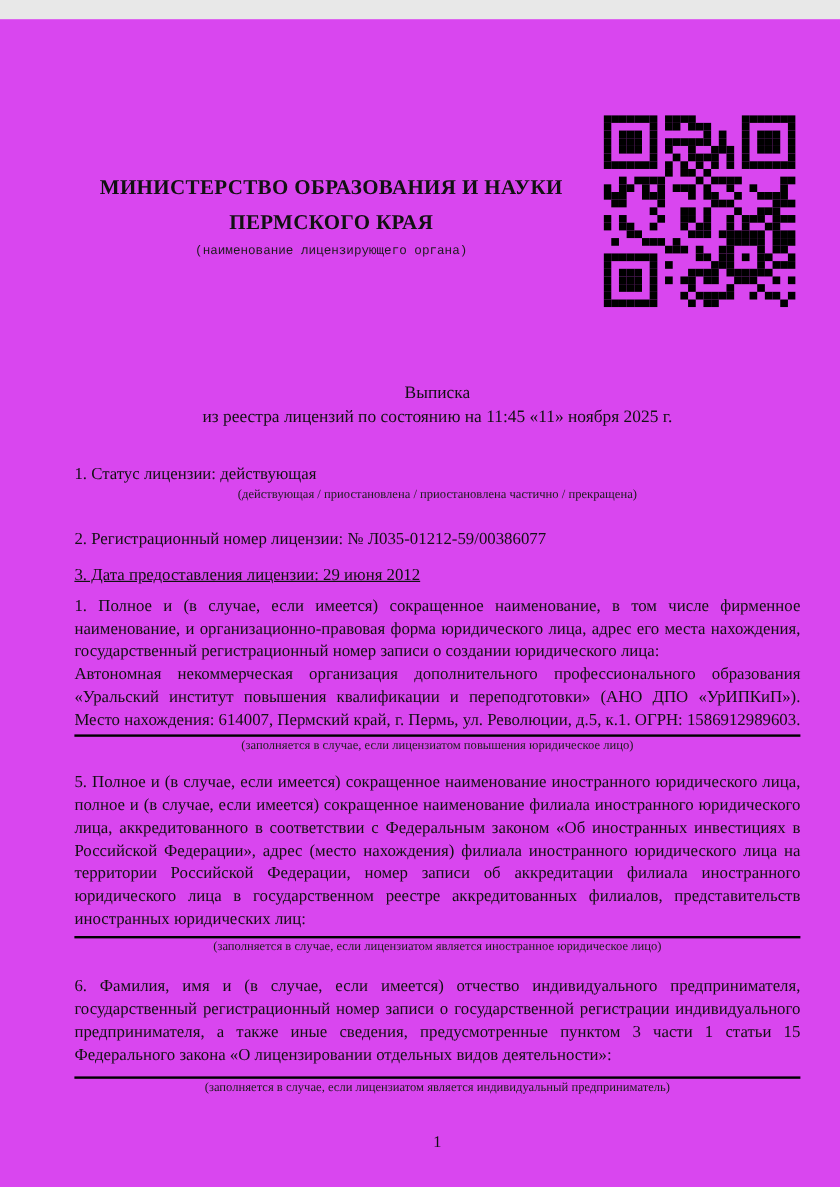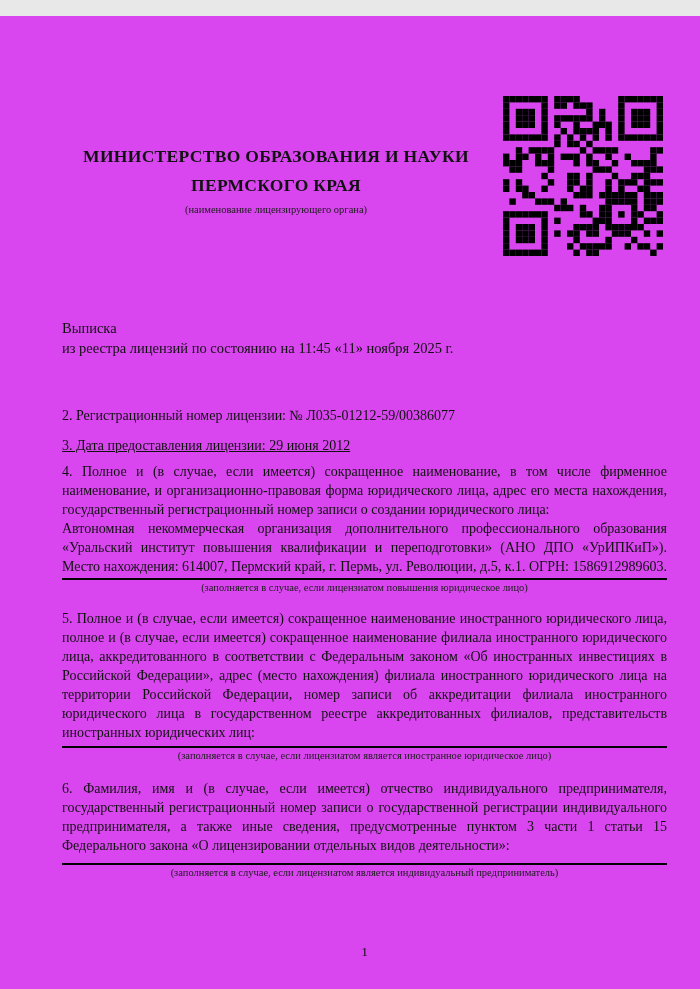--- a/index.html
+++ b/index.html
@@ -26,35 +26,36 @@
     font-weight: bold;
     font-size: 17.5px;
     line-height: 29px;
     letter-spacing: 0.3px;
   }
   .ministry-caption {
     margin-top: 3px;
     font-size: 10.5px;
     line-height: 14px;
     color: #1c1c1c;
+    font-family: Liberation Mono, monospace;
   }
   .qr {
     position: absolute;
     top: 80px;
     left: 503px;
     width: 160px;
     height: 160px;
   }
   
   .doc-title {
     position: absolute;
     top: 302px;
     left: 62px;
     width: 605px;
-    text-align: left;
+    text-align: center;
     font-size: 14.5px;
     line-height: 20px;
   }
   
   .body {
     position: absolute;
     top: 370px;
     left: 62px;
     width: 605px;
     font-size: 14px;
@@ -405,27 +406,31 @@
         <rect x="147.20" y="153.60" width="6.40" height="6.40"></rect>
       </svg></div>
 
   <div class="doc-title">
     <div>Выписка</div>
     <div>из реестра лицензий по состоянию на 11:45 «11» ноября 2025 г.</div>
   </div>
 
   <div class="body">
 
+    <div>
+      <p class="para">1. Статус лицензии: действующая</p>
+      <div class="caption">(действующая / приостановлена / приостановлена частично / прекращена)</div>
+    </div>
 
     <p class="para mt-i2">2. Регистрационный номер лицензии: № Л035-01212-59/00386077</p>
 
     <p class="para mt-i3">3. Дата предоставления лицензии: 29 июня 2012</p>
 
     <div class="mt-i4">
-      <p class="para">4. Полное и (в случае, если имеется) сокращенное наименование, в том числе фирменное наименование, и организационно-правовая форма юридического лица, адрес его места нахождения, государственный регистрационный номер записи о создании юридического лица:</p>
+      <p class="para">1. Полное и (в случае, если имеется) сокращенное наименование, в том числе фирменное наименование, и организационно-правовая форма юридического лица, адрес его места нахождения, государственный регистрационный номер записи о создании юридического лица:</p>
       <p class="para">Автономная некоммерческая организация дополнительного профессионального образования «Уральский институт повышения квалификации и переподготовки» (АНО ДПО «УрИПКиП»). Место нахождения: 614007, Пермский край, г. Пермь, ул. Революции, д.5, к.1. ОГРН: 1586912989603.</p>
       <div class="rule tight"></div>
       <div class="caption">(заполняется в случае, если лицензиатом повышения юридическое лицо)</div>
     </div>
 
     <div class="mt-i5">
       <p class="para">5. Полное и (в случае, если имеется) сокращенное наименование иностранного юридического лица, полное и (в случае, если имеется) сокращенное наименование филиала иностранного юридического лица, аккредитованного в соответствии с Федеральным законом «Об иностранных инвестициях в Российской Федерации», адрес (место нахождения) филиала иностранного юридического лица на территории Российской Федерации, номер записи об аккредитации филиала иностранного юридического лица в государственном реестре аккредитованных филиалов, представительств иностранных юридических лиц:</p>
       <div class="spacer-5"></div>
       <div class="rule"></div>
       <div class="caption">(заполняется в случае, если лицензиатом является иностранное юридическое лицо)</div>

